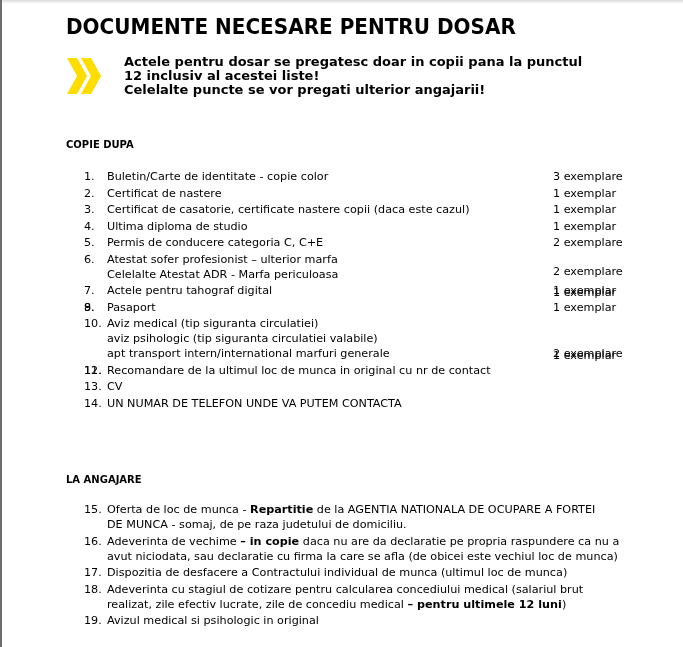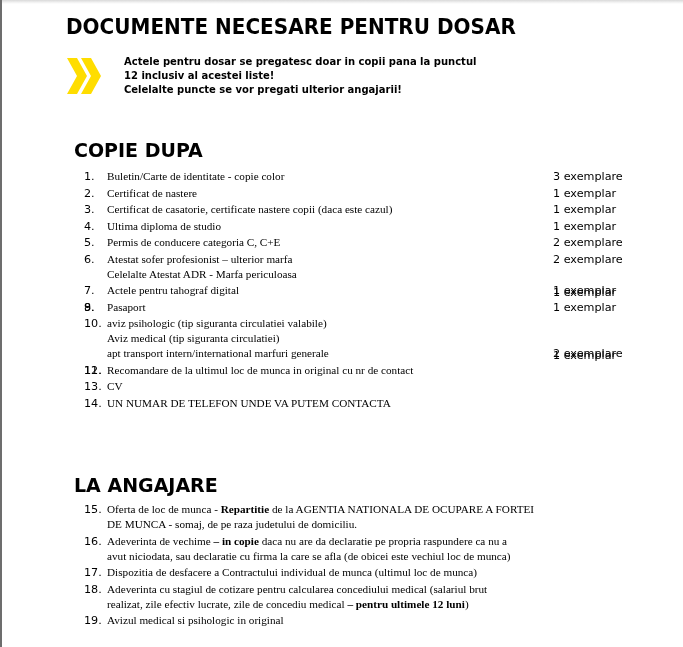--- a/index.html
+++ b/index.html
@@ -43,33 +43,32 @@
       position: absolute;
       left: 66px;
       top: 56px;
       width: 38px;
       height: 40px;
     }
     .intro {
       position: absolute;
       left: 124px;
       top: 55px;
+      font-size: 13px;
+      font-weight: bold;
+      line-height: 14px;
+      white-space: nowrap;
+    }
+    .intro .line { display: block; }
+    .section-title {
+      position: absolute;
+      left: 66px;
       font-size: 10px;
       font-weight: bold;
-      line-height: 14px;
-      white-space: nowrap;
-    }
-    .intro .line { display: block; }
-    .section-title {
-      position: absolute;
-      left: 66px;
-      font-size: 19px;
-      font-weight: bold;
-      white-space: nowrap;
-      margin-left: 8px;
+      white-space: nowrap;
     }
     .list {
       position: absolute;
       left: 0;
       width: 683px;
       font-size: 11.2px;
       line-height: 15px;
     }
     .item {
       position: relative;
@@ -80,26 +79,27 @@
       left: 84px;
       width: 26px;
       text-align: left;
       white-space: nowrap;
     }
     .item .text {
       margin-left: 107px;
       display: block;
       white-space: nowrap;
     }
-    .item .text .line { display: block; font-family: Liberation Serif, serif; }
+    .item .text .line { display: block; }
     .item .qty {
       position: absolute;
       left: 553px;
       bottom: 0;
       white-space: nowrap;
+      margin-top: 12px;
     }
     .item .qty.first-line {
       top: 0;
       bottom: auto;
     }
     b { font-weight: bold; }
   </style>
 </head>
 <body>
 
@@ -178,22 +178,22 @@
     <div class="item">
       <span class="num">9.</span>
       <span class="text">
         <span class="line">Pasaport</span>
       </span>
       <span class="qty">1 exemplar</span>
     </div>
     <div class="item">
       <span class="num">10.</span>
       <span class="text">
+        <span class="line">Aviz medical (tip siguranta circulatiei)</span>
         <span class="line">aviz psihologic (tip siguranta circulatiei valabile)</span>
-        <span class="line">Aviz medical (tip siguranta circulatiei)</span>
         <span class="line">apt transport intern/international marfuri generale</span>
       </span>
       <span class="qty">2 exemplare</span>
     </div>
     <div class="item">
       <span class="num">11.</span>
       <span class="qty">1 exemplar</span>
     </div>
     <div class="item">
       <span class="num">12.</span>

